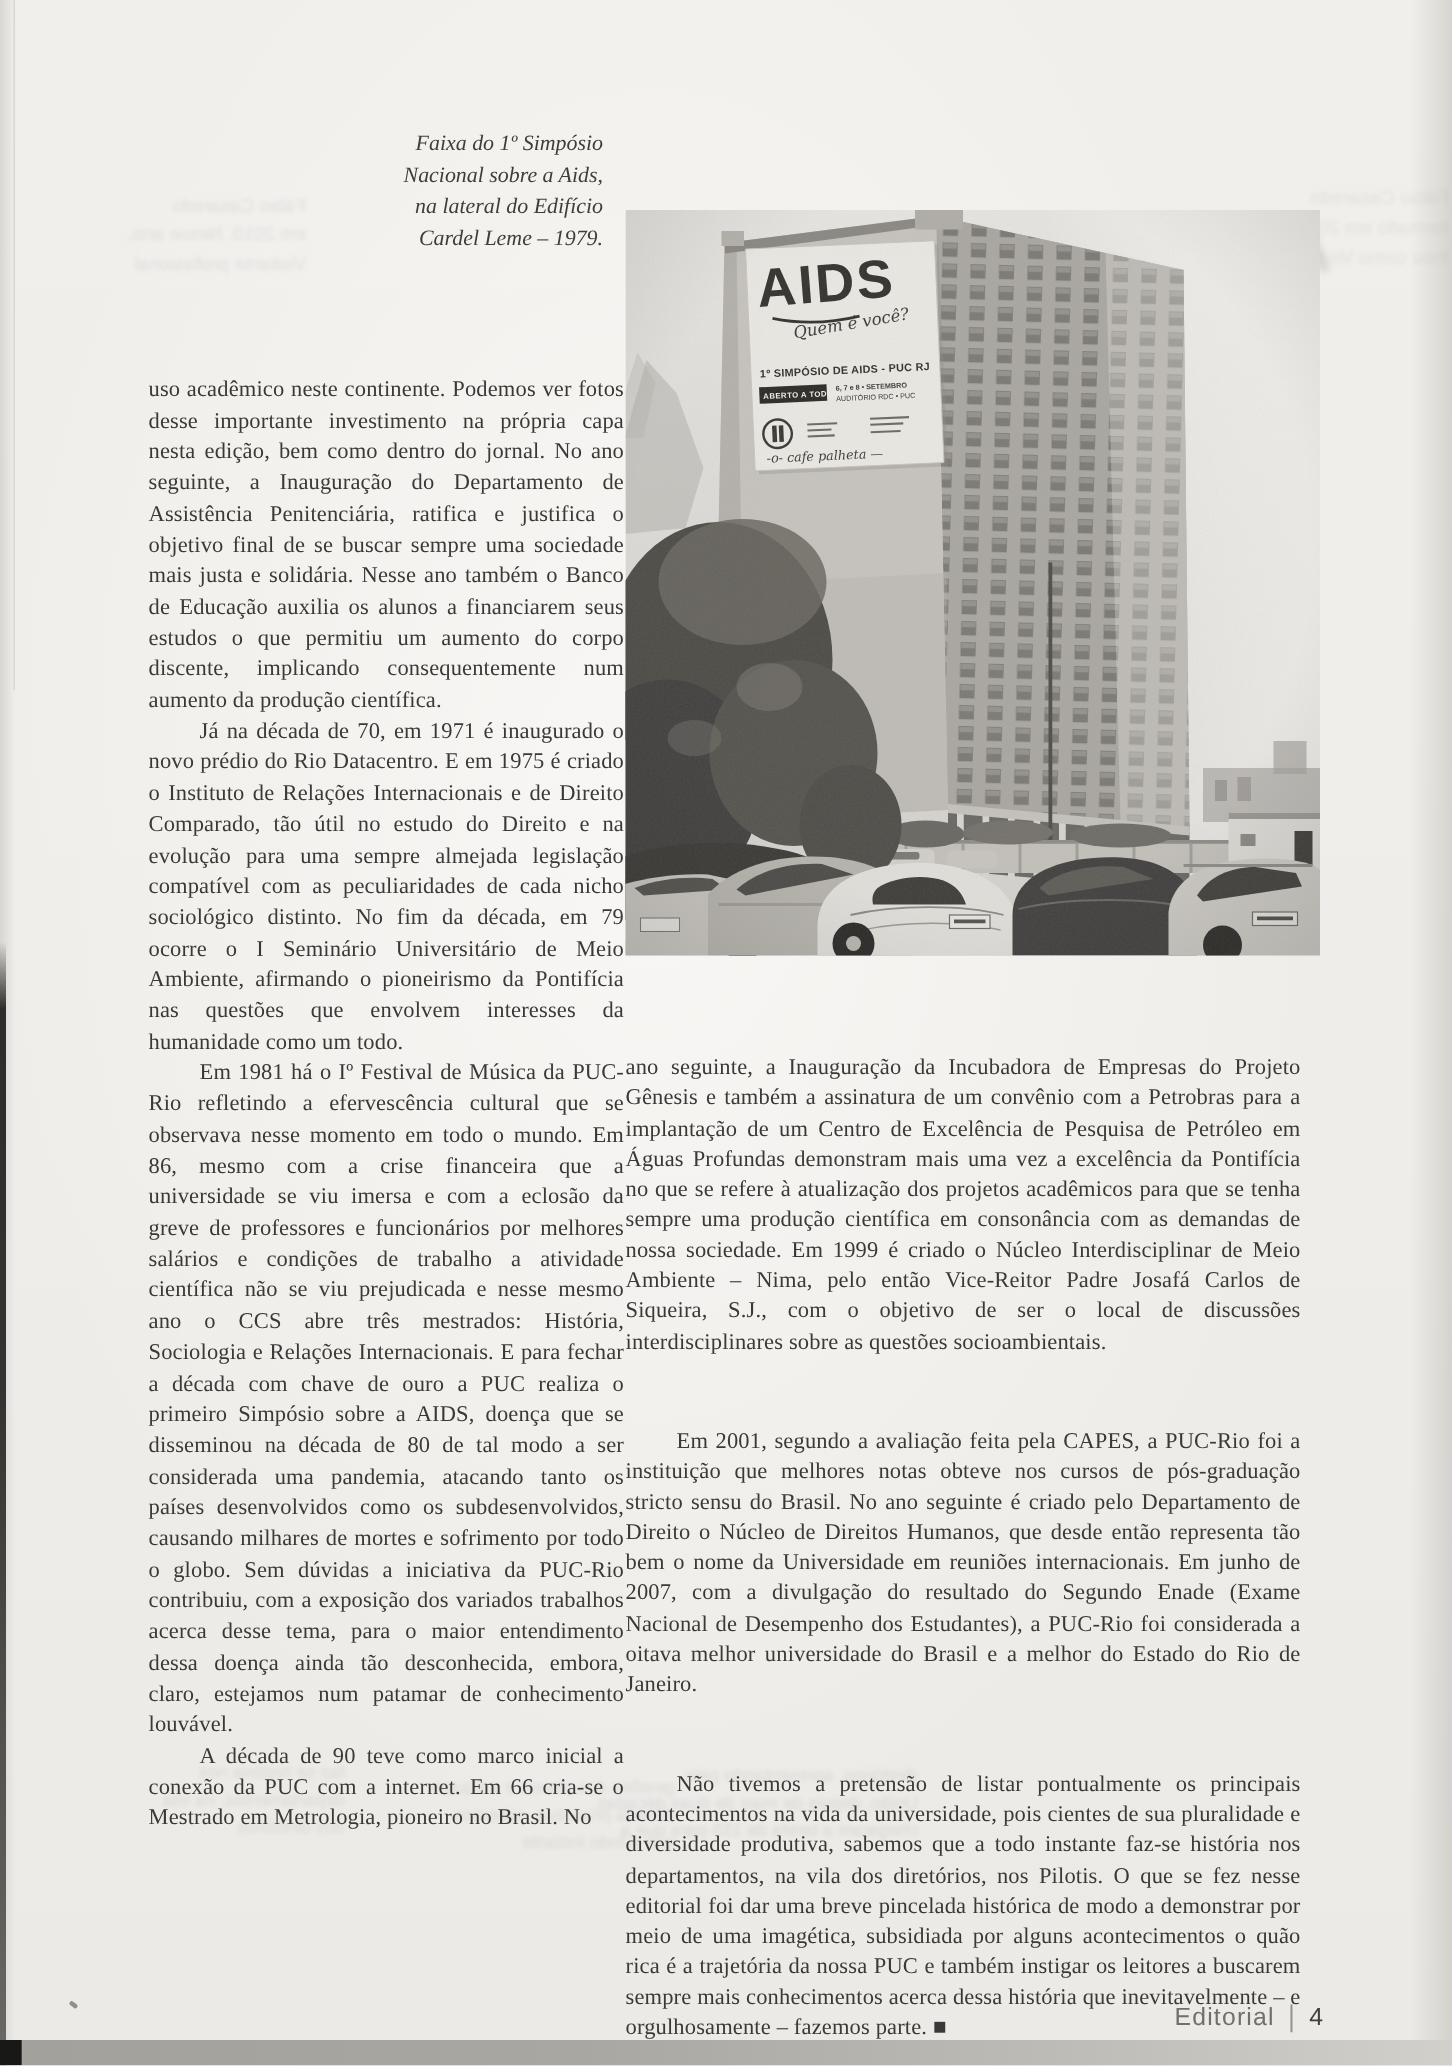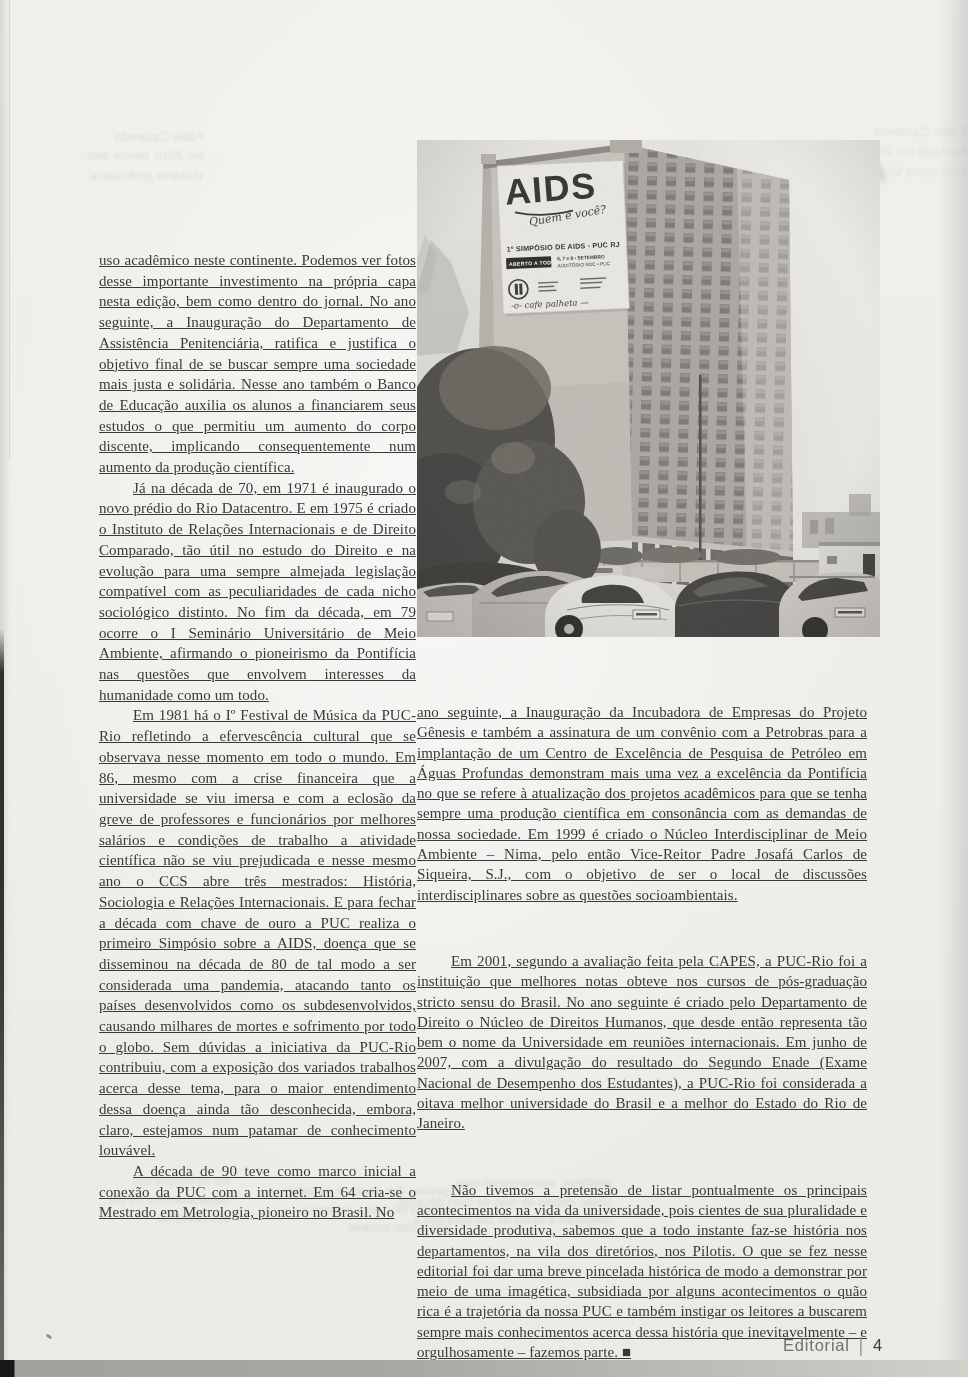--- a/index.html
+++ b/index.html
@@ -31,21 +31,21 @@
   .ghost-bottom-a{left:95px;top:1172px;width:135px;font-size:12px;opacity:.20;}
   .ghost-bottom-b{left:300px;top:1182px;width:150px;font-size:12px;opacity:.20;}
   .ghost-bottom-c{left:452px;top:1174px;width:160px;font-size:12px;opacity:.22;}
   
   .caption{position:absolute;left:228px;top:86px;width:174px;text-align:right;
            font-style:italic;font-size:14.6px;line-height:1.45;color:#3f3d3a;white-space:pre-line;}
   
   .photo{position:absolute;left:417px;top:140px;width:463px;height:497px;}
   .photo svg{display:block;width:100%;height:100%;}
   
-  .col{position:absolute;color:#3b3937;text-decoration:underline;}
+  .col{position:absolute;color:#3b3937;}
   .col p{margin:0;text-align:justify;font-size:15px;line-height:20.7px;letter-spacing:0.1px;}
   .col p.indent{text-indent:34px;}
   .col-left{left:99px;top:250px;width:317px;}
   .col-right{left:417px;top:656px;width:450px;}
   .col-right p{line-height:20.3px;margin-top:46px;}
   
   .footer{position:absolute;left:783px;top:1336px;display:flex;align-items:center;gap:9px;
           font-family:Liberation Sans, sans-serif;font-size:16.5px;letter-spacing:0.8px;color:#6f6f6d;}
   .footer .sep{color:#93938f;font-weight:300;transform:scaleY(1.2);}
   .footer .pageno{color:#3d3d3b;letter-spacing:0;}
@@ -82,20 +82,24 @@
     <div>gestões dos planos e a equipe</div>
     <div>década produtiva, sabemos</div>
     <div>que a todo instante</div>
   </div>
   <div class="ghost ghost-bottom-c">
     <div>diretórios, apresentando pela</div>
     <div>União, depois de mais de duas décadas,</div>
     <div>chegaram a tarefa de 155 para que a</div>
   </div>
 
+  <div class="caption">Faixa do 1º Simpósio
+Nacional sobre a Aids,
+na lateral do Edifício
+Cardel Leme – 1979.</div>
 
   <div class="photo">
     <svg viewBox="0 0 463 497" xmlns="http://www.w3.org/2000/svg">
       <defs>
         <linearGradient id="sky" x1="0" y1="0" x2="0" y2="1">
           <stop offset="0" stop-color="#e7e5e1"></stop>
           <stop offset="0.55" stop-color="#dad8d4"></stop>
           <stop offset="1" stop-color="#d3d1cd"></stop>
         </linearGradient>
         <linearGradient id="skyR" x1="0" y1="0" x2="1" y2="0">
@@ -277,21 +281,21 @@
 
       <rect x="0" y="0" width="463" height="497" filter="url(#grainF)" opacity="0.20"></rect>
       <rect x="0" y="0" width="463" height="497" fill="url(#vig)"></rect>
     </svg>
   </div>
 
   <div class="col col-left">
     <p>uso acadêmico neste continente. Podemos ver fotos desse importante investimento na própria capa nesta edição, bem como dentro do jornal. No ano seguinte, a Inauguração do Departamento de Assistência Penitenciária, ratifica e justifica o objetivo final de se buscar sempre uma sociedade mais justa e solidária. Nesse ano também o Banco de Educação auxilia os alunos a financiarem seus estudos o que permitiu um aumento do corpo discente, implicando consequentemente num aumento da produção científica.</p>
     <p class="indent">Já na década de 70, em 1971 é inaugurado o novo prédio do Rio Datacentro. E em 1975 é criado o Instituto de Relações Internacionais e de Direito Comparado, tão útil no estudo do Direito e na evolução para uma sempre almejada legislação compatível com as peculiaridades de cada nicho sociológico distinto. No fim da década, em 79 ocorre o I Seminário Universitário de Meio Ambiente, afirmando o pioneirismo da Pontifícia nas questões que envolvem interesses da humanidade como um todo.</p>
     <p class="indent">Em 1981 há o Iº Festival de Música da PUC-Rio refletindo a efervescência cultural que se observava nesse momento em todo o mundo. Em 86, mesmo com a crise financeira que a universidade se viu imersa e com a eclosão da greve de professores e funcionários por melhores salários e condições de trabalho a atividade científica não se viu prejudicada e nesse mesmo ano o CCS abre três mestrados: História, Sociologia e Relações Internacionais. E para fechar a década com chave de ouro a PUC realiza o primeiro Simpósio sobre a AIDS, doença que se disseminou na década de 80 de tal modo a ser considerada uma pandemia, atacando tanto os países desenvolvidos como os subdesenvolvidos, causando milhares de mortes e sofrimento por todo o globo. Sem dúvidas a iniciativa da PUC-Rio contribuiu, com a exposição dos variados trabalhos acerca desse tema, para o maior entendimento dessa doença ainda tão desconhecida, embora, claro, estejamos num patamar de conhecimento louvável.</p>
-    <p class="indent">A década de 90 teve como marco inicial a conexão da PUC com a internet. Em 64 cria-se o Mestrado em Metrologia, pioneiro no Brasil. No</p>
+    <p class="indent">A década de 90 teve como marco inicial a conexão da PUC com a internet. Em 66 cria-se o Mestrado em Metrologia, pioneiro no Brasil. No</p>
   </div>
 
   <div class="col col-right">
     <p>ano seguinte, a Inauguração da Incubadora de Empresas do Projeto Gênesis e também a assinatura de um convênio com a Petrobras para a implantação de um Centro de Excelência de Pesquisa de Petróleo em Águas Profundas demonstram mais uma vez a excelência da Pontifícia no que se refere à atualização dos projetos acadêmicos para que se tenha sempre uma produção científica em consonância com as demandas de nossa sociedade. Em 1999 é criado o Núcleo Interdisciplinar de Meio Ambiente – Nima, pelo então Vice-Reitor Padre Josafá Carlos de Siqueira, S.J., com o objetivo de ser o local de discussões interdisciplinares sobre as questões socioambientais.</p>
     <p class="indent">Em 2001, segundo a avaliação feita pela CAPES, a PUC-Rio foi a instituição que melhores notas obteve nos cursos de pós-graduação stricto sensu do Brasil. No ano seguinte é criado pelo Departamento de Direito o Núcleo de Direitos Humanos, que desde então representa tão bem o nome da Universidade em reuniões internacionais. Em junho de 2007, com a divulgação do resultado do Segundo Enade (Exame Nacional de Desempenho dos Estudantes), a PUC-Rio foi considerada a oitava melhor universidade do Brasil e a melhor do Estado do Rio de Janeiro.</p>
     <p class="indent">Não tivemos a pretensão de listar pontualmente os principais acontecimentos na vida da universidade, pois cientes de sua pluralidade e diversidade produtiva, sabemos que a todo instante faz-se história nos departamentos, na vila dos diretórios, nos Pilotis. O que se fez nesse editorial foi dar uma breve pincelada histórica de modo a demonstrar por meio de uma imagética, subsidiada por alguns acontecimentos o quão rica é a trajetória da nossa PUC e também instigar os leitores a buscarem sempre mais conhecimentos acerca dessa história que inevitavelmente – e orgulhosamente – fazemos parte. ■</p>
   </div>
 
   <div class="footer">
     <span>Editorial</span>

